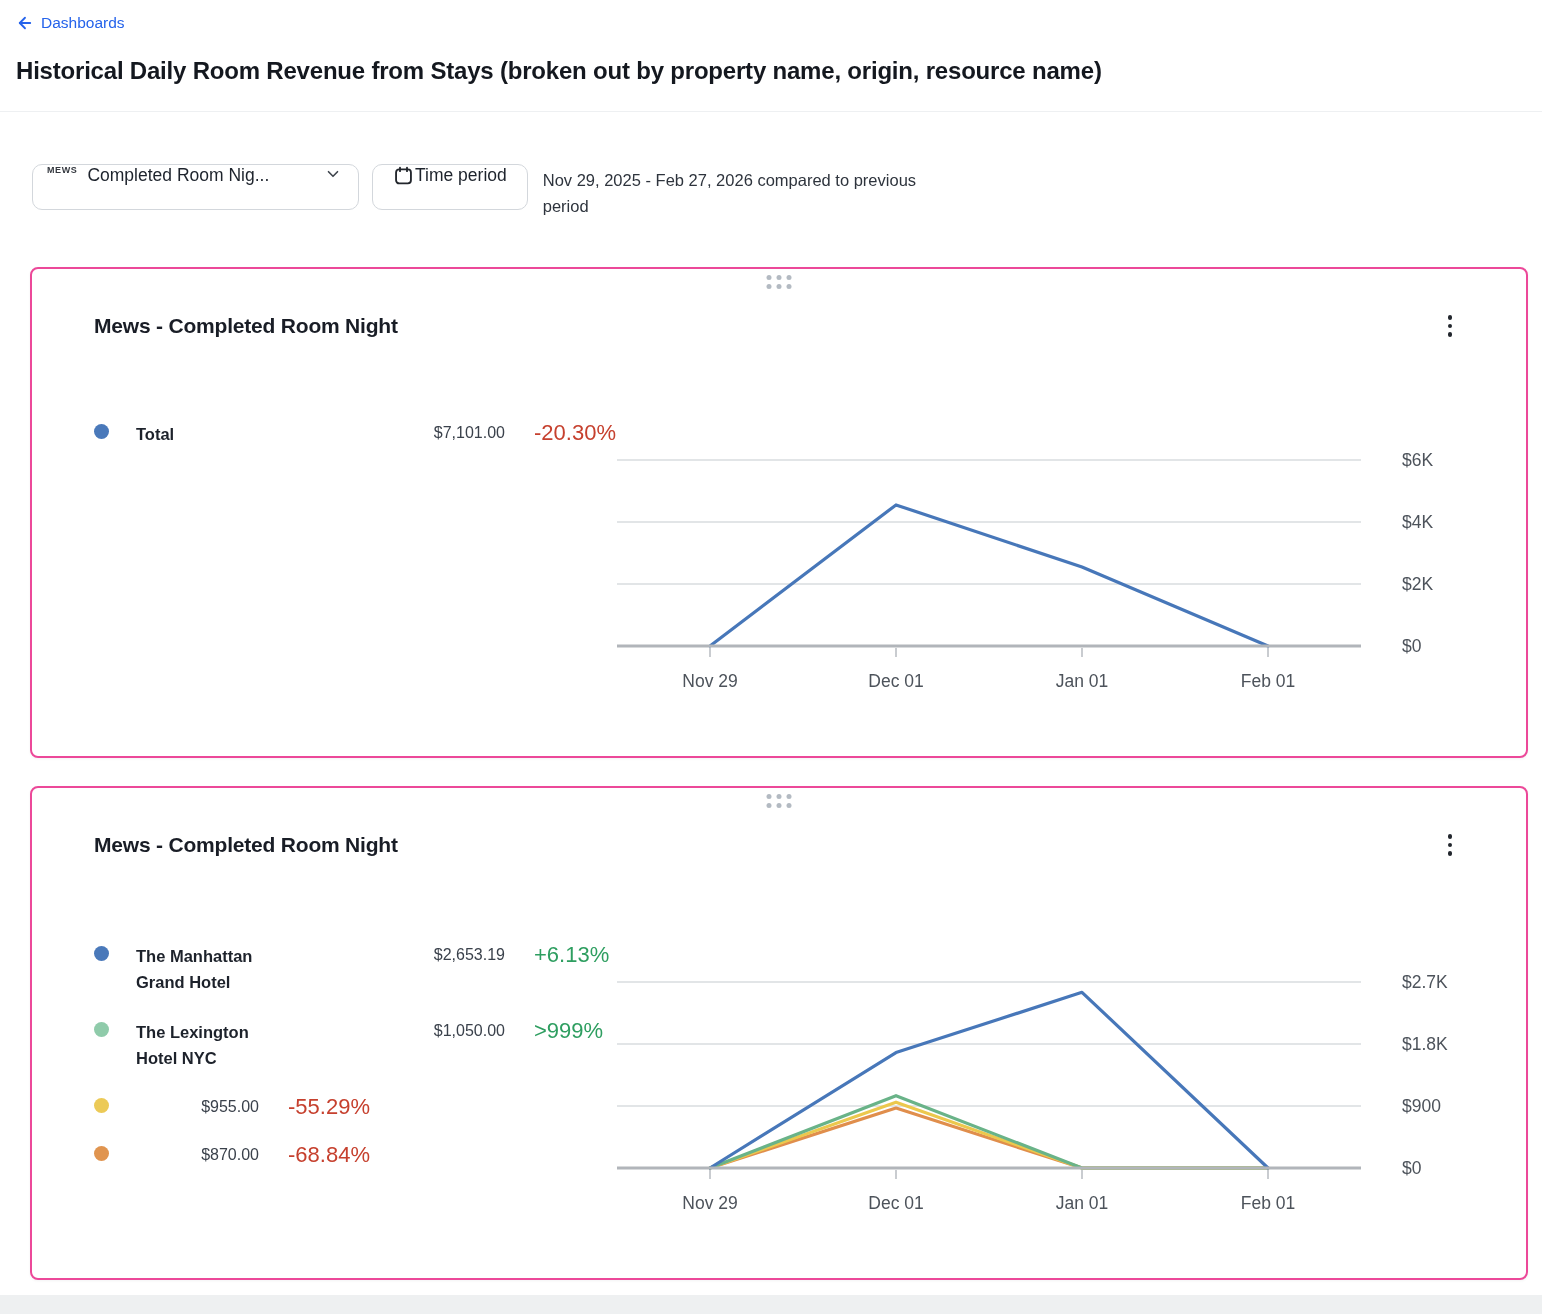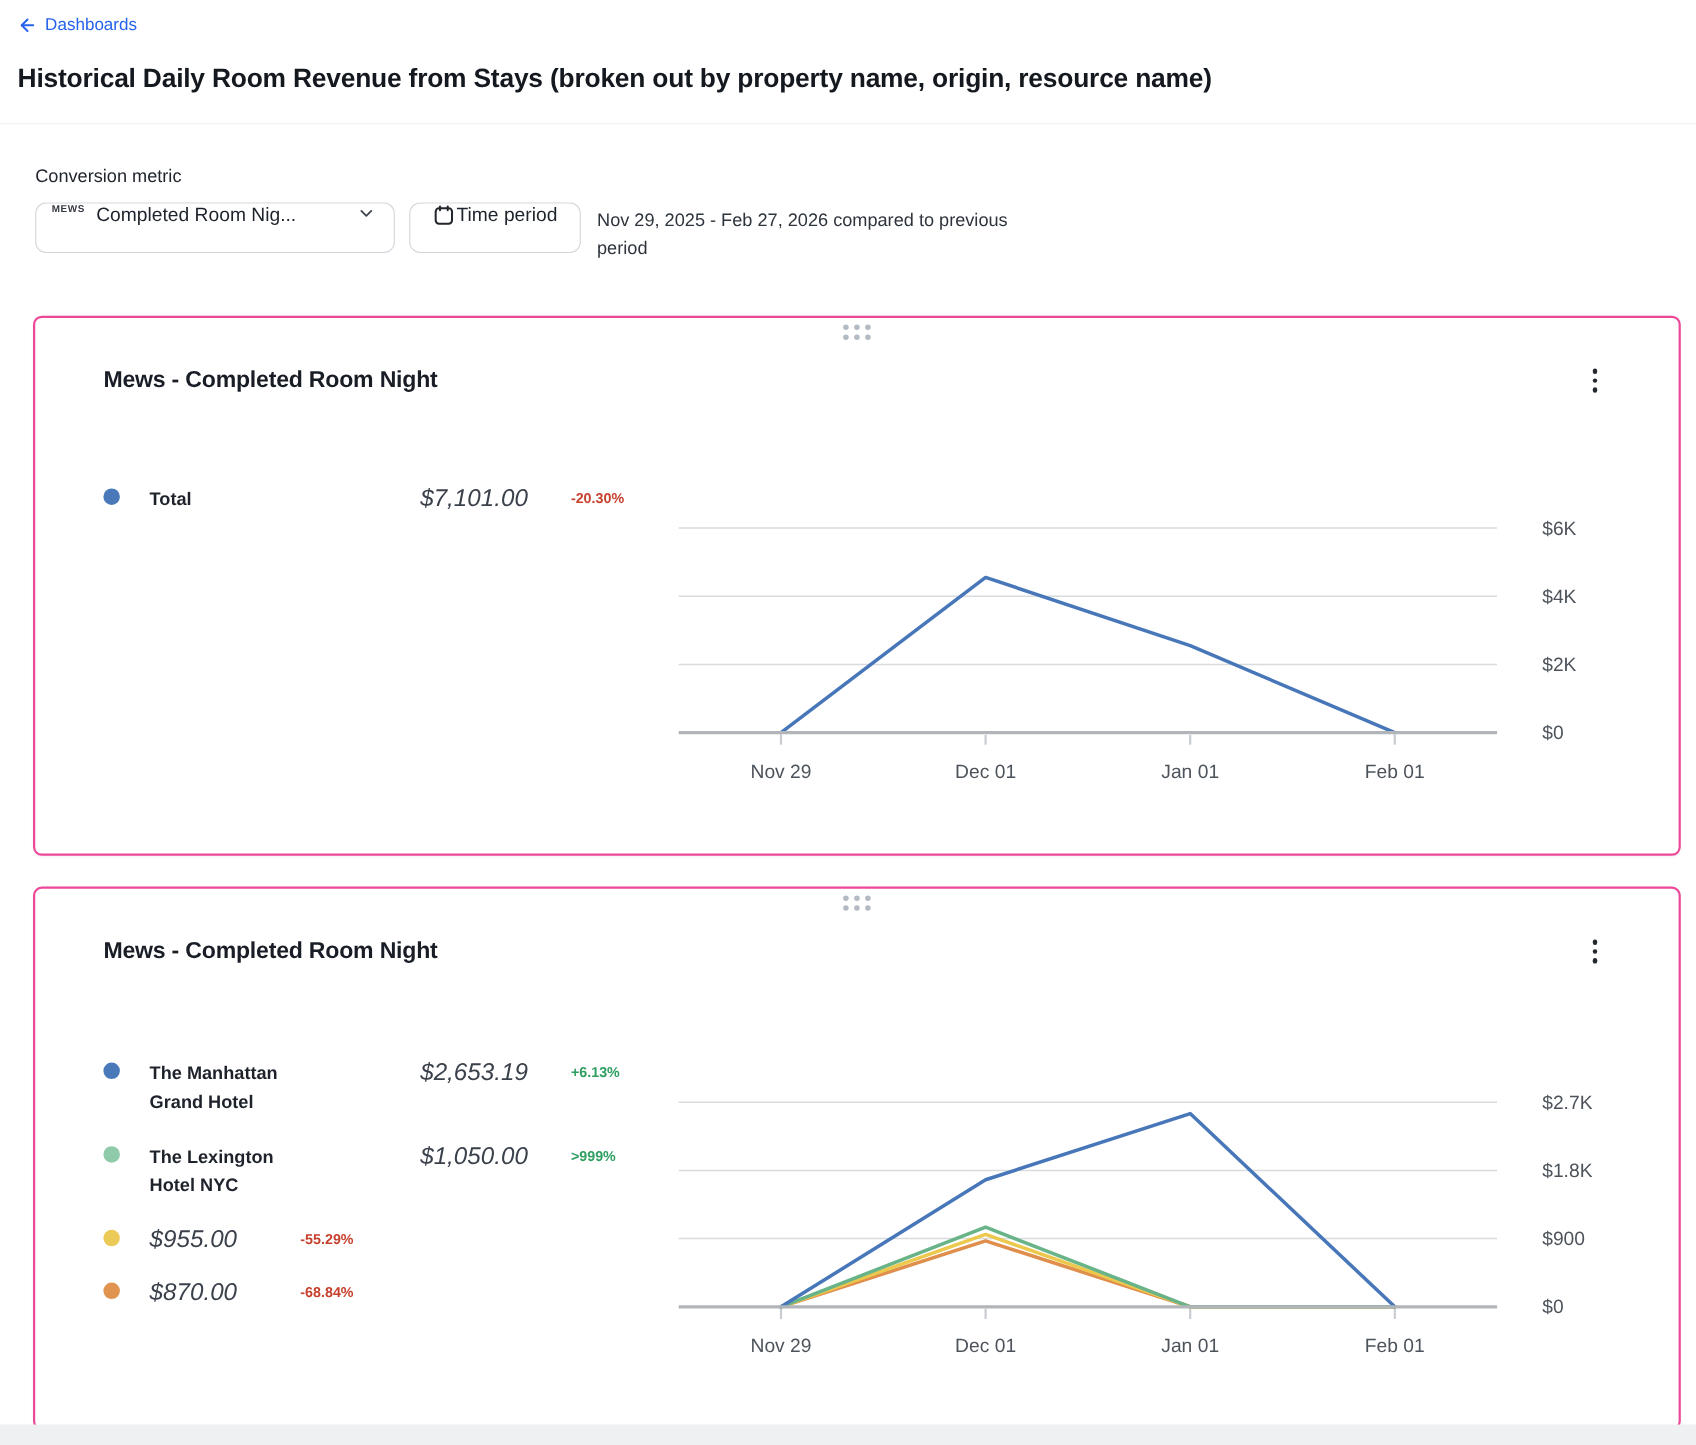--- a/index.html
+++ b/index.html
@@ -59,22 +59,22 @@
 
   .card-body { position: absolute; left: 62px; right: 0; display: flex; align-items: flex-start; }
   .card-1 .card-body { top: 152px; }
   .card-2 .card-body { top: 155px; }
 
   .legend { width: 523px; flex: none; }
   .legend-row { display: flex; align-items: flex-start; margin-bottom: 24px; cursor: pointer; }
   .legend-dot-col { width: 42px; flex: none; padding-top: 3px; }
   .legend-dot { width: 15px; height: 15px; border-radius: 50%; display: block; }
   .legend-name { width: 246px; flex: none; font-size: 16.5px; font-weight: 600; color: #1d222b; line-height: 26px; }
-  .legend-value { width: 123px; flex: none; text-align: left; font-size: 22px; color: #3a414b; line-height: 24px; font-style: italic; }
-  .legend-change { margin-left: 14px; font-size: 13px; font-weight: 700; line-height: 24px; white-space: nowrap; }
+  .legend-value { width: 123px; flex: none; text-align: right; font-size: 16px; color: #3a414b; line-height: 24px; }
+  .legend-change { margin-left: 29px; font-size: 22px; font-weight: 400; line-height: 24px; white-space: nowrap; }
   .legend-change.up { color: #2e9e60; }
   .legend-change.down { color: #c6402e; }
 
   .chart-wrap { flex: none; }
   .chart-wrap svg { display: block; overflow: visible; }
   .axis-label { font-family: "Liberation Sans", sans-serif; font-size: 17.5px; fill: #4d535b; }
 
   .bottom-strip { position: absolute; left: 0; bottom: 0; width: 1542px; height: 19px; background: #eef0f1; }
 </style>
 </head>
@@ -87,21 +87,20 @@
           <path d="M19 12H5"></path>
           <path d="M12 19l-7-7 7-7"></path>
         </svg>
     </span>
     <span>Dashboards</span>
   </a>
   <h1 class="page-title">Historical Daily Room Revenue from Stays (broken out by property name, origin, resource name)</h1>
 </div>
 
 <div class="controls">
-  <div class="controls-label">Conversion metric</div>
   <div class="controls-row">
     <button class="btn metric-btn">
       <span class="metric-brand">MEWS</span>
       <span class="metric-value">Completed Room Nig...</span>
       <span class="chev">
         <svg width="18" height="18" viewBox="0 0 24 24" fill="none" stroke="#3f454d" stroke-width="2.2" stroke-linecap="round" stroke-linejoin="round">
             <path d="M6 9l6 6 6-6"></path>
           </svg>
       </span>
     </button>

